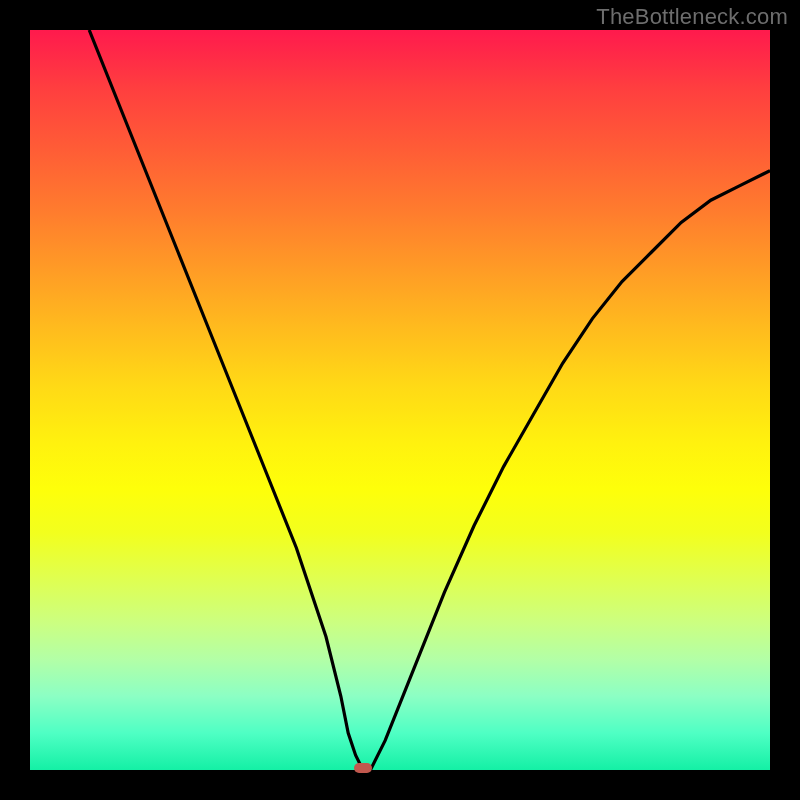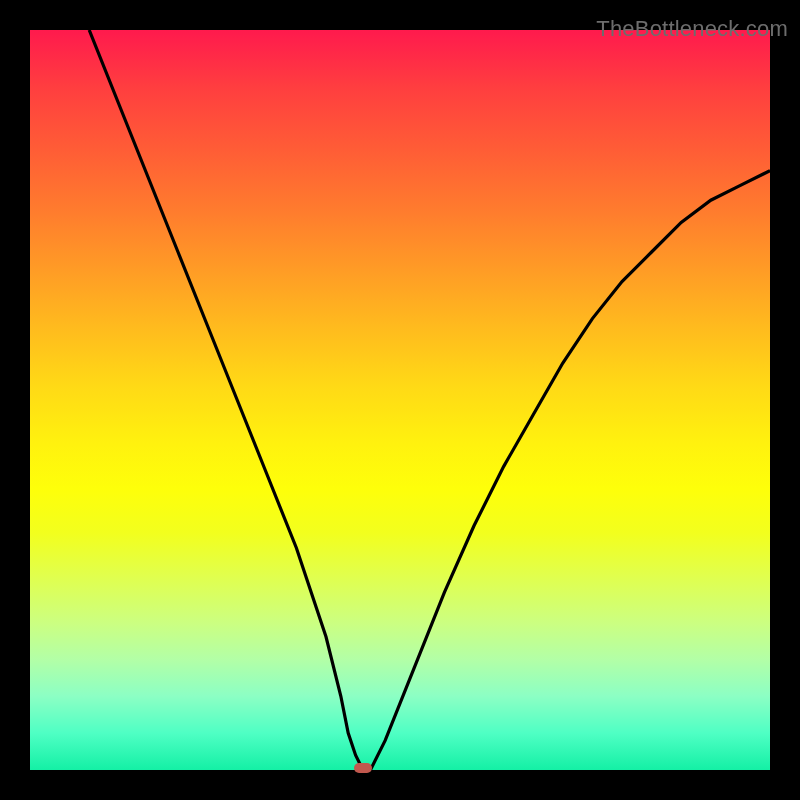--- a/index.html
+++ b/index.html
@@ -38,21 +38,21 @@
       #f2ff1e 68%,
       #e0ff4f 74%,
       #ccff80 80%,
       #b3ffa6 85%,
       #8cffc4 90%,
       #4fffc4 95%,
       #14f0a5 100%);
   }
   .watermark {
     position: absolute;
-    top: 16px;
+    top: 4px;
     right: 12px;
     color: #6d6d6d;
     font-size: 22px;
     font-weight: 500;
     letter-spacing: 0.2px;
   }
   .curve-svg {
     position: absolute;
     top: 30px;
     left: 30px;

